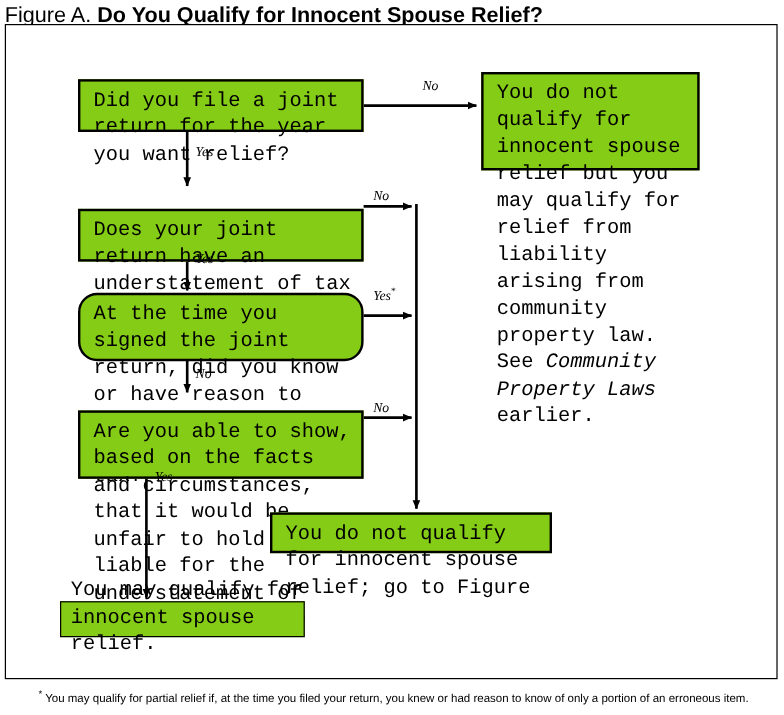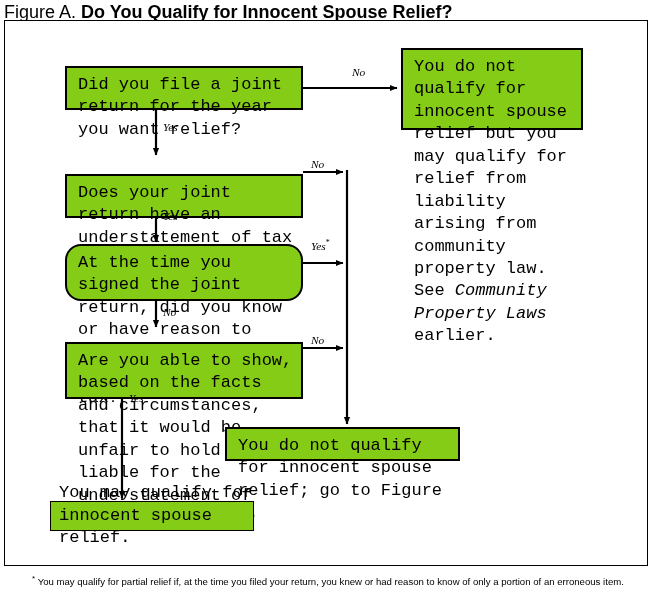--- a/index.html
+++ b/index.html
@@ -73,21 +73,21 @@
 <div class="start" style="left:65px;top:40px;margin-top:32px;">Start Here</div>
 
 <div class="box" style="left:65px;top:66px;width:238px;height:44px;">Did you file a joint return for the year you want relief?</div>
 
 <div class="box" style="left:65px;top:158px;width:238px;height:44px;margin-top:16px;">Does your joint return have an understatement of tax due to erroneous items of your spouse?</div>
 
 <div class="box" style="left:65px;top:244px;width:238px;height:57px;border-radius:16px;">At the time you signed the joint return, did you know or have reason to know that there was an understatement of tax?</div>
 
 <div class="box" style="left:65px;top:342px;width:238px;height:57px;">Are you able to show, based on the facts and circumstances, that it would be unfair to hold you liable for the understatement of tax?</div>
 
-<div class="box" style="left:401px;top:48px;width:182px;height:82px;">
+<div class="box" style="left:401px;top:60px;width:182px;height:82px;">
   <span>You do not qualify for innocent spouse relief but you may qualify for relief from liability arising from community property law. See </span><i>Community Property Laws</i><span> earlier.</span>
 </div>
 
 <div class="box" style="left:196px;top:427px;width:235px;height:34px;margin-left:29px;">You do not qualify for innocent spouse relief; go to Figure B.</div>
 
 <div class="box thin center" style="left:50px;top:501px;width:204px;height:30px;padding-left:8px;">You may qualify for innocent spouse relief.</div>
 
 <div class="lbl" style="left:352px;top:66px;">No</div>
 
 <div class="lbl" style="left:163px;top:121px;">Yes</div>

